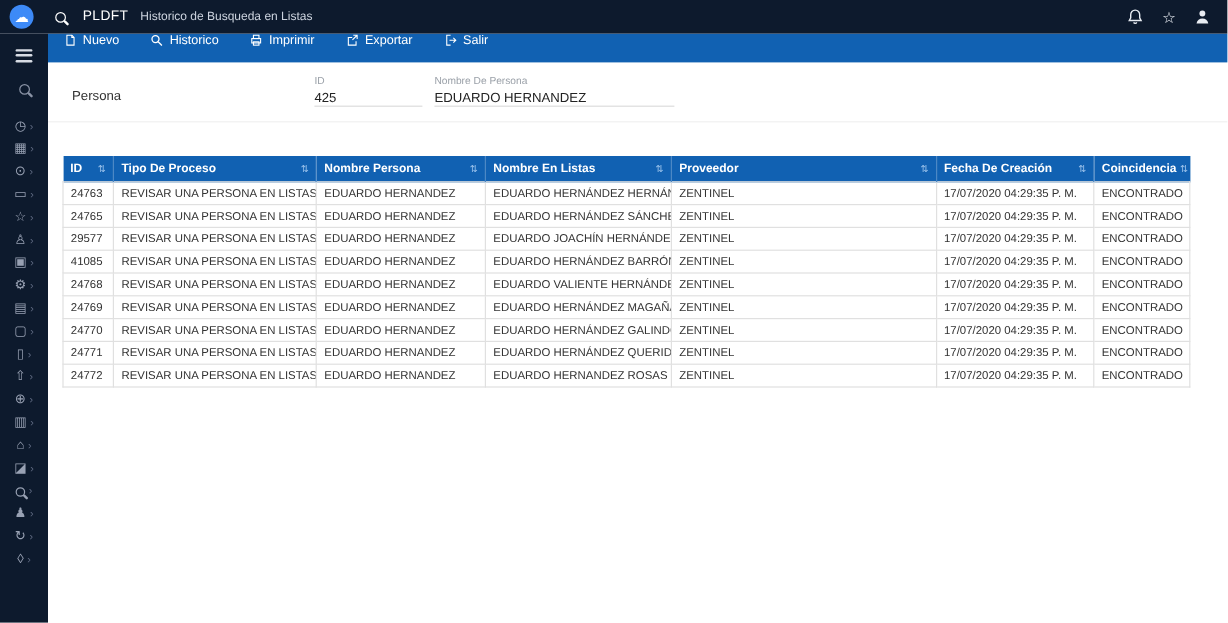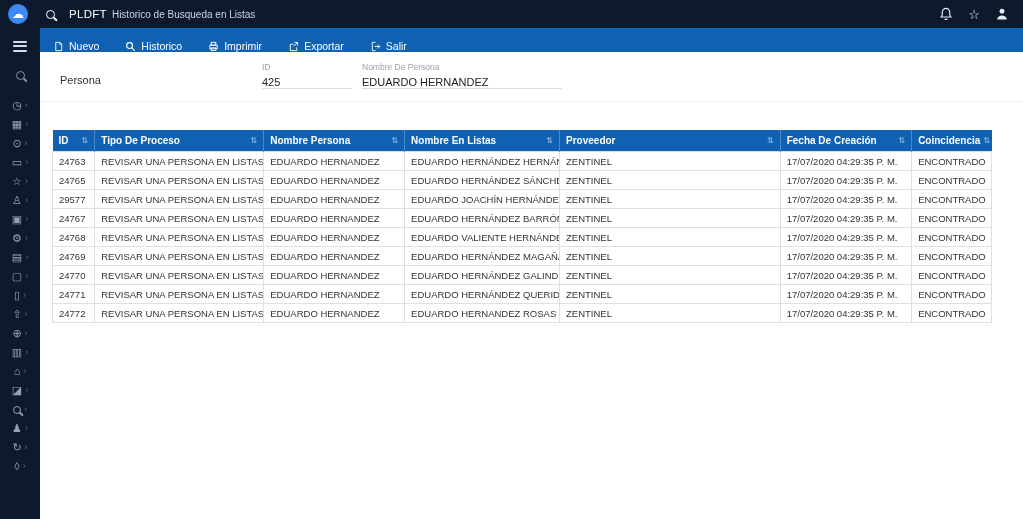--- a/index.html
+++ b/index.html
@@ -5,21 +5,21 @@
   *{margin:0;padding:0;box-sizing:border-box}
   body{font-family:"Liberation Sans", sans-serif;background:#fff;width:1023px;height:519px;overflow:hidden}
   .app{position:relative;width:1023px;height:519px;overflow:hidden;background:#fff}
 
   
   .topbar{position:absolute;top:0;left:0;width:1023px;height:28px;background:#0d1a2d;display:flex;align-items:center;color:#fff;z-index:5}
   .logo{width:20px;height:20px;border-radius:50%;background:#3d8af7;display:flex;align-items:center;justify-content:center;margin-left:8px;flex:0 0 auto}
   .logo span{font-size:12px;color:#fff;line-height:1}
   .tb-search{margin-left:18px;color:#fff;display:flex;align-items:center;cursor:pointer}
   .brand{margin-left:14px;font-size:11.5px;font-weight:normal;letter-spacing:.3px}
-  .page-title{margin-left:5px;font-size:10px;color:#ccd3de}
+  .page-title{margin-left:10px;font-size:10px;color:#ccd3de}
   .tb-right{margin-left:auto;display:flex;align-items:center;gap:15px;margin-right:14px}
   .tb-right .ticon{width:14px;height:14px;color:#e8ecf2;cursor:pointer;display:flex;align-items:center;justify-content:center}
   .tb-right .star{font-size:13px;color:#e8ecf2;cursor:pointer;line-height:1}
   .ticon svg{width:14px;height:14px}
 
   
   .mag{position:relative;width:9px;height:9px;border:1.5px solid currentColor;border-radius:50%;display:inline-block}
   .mag::after{content:"";position:absolute;width:4.5px;height:1.5px;background:currentColor;transform:rotate(45deg);right:-3.8px;bottom:-1.5px;border-radius:1px}
 
   
@@ -28,21 +28,21 @@
   .burger i{display:block;width:14px;height:2px;background:#d7dce4;margin:2.5px 0;border-radius:1px}
   .side-search{margin-top:12px;color:#8a93a5;cursor:pointer}
   .side-items{margin-top:12px;display:flex;flex-direction:column;width:100%}
   .side-item{height:19px;display:flex;align-items:center;justify-content:center;gap:3px;cursor:pointer;color:#98a1b3}
   .side-item .sg{font-size:11px;line-height:1}
   .side-item .mag{width:8px;height:8px;border-width:1.3px}
   .side-item .chev{font-size:9px;color:#5e6980;line-height:1}
 
   
   .toolbar{position:absolute;top:28px;left:40px;width:983px;height:24px;background:#1161b2;display:flex;align-items:center;color:#fff;z-index:3}
-  .tb-btn{display:flex;align-items:flex-end;gap:5px;padding:0 13px;height:100%;font-size:10.5px;cursor:pointer}
+  .tb-btn{display:flex;align-items:flex-start;gap:5px;padding:0 13px;height:100%;font-size:10.5px;cursor:pointer}
   .tb-btn .ic{display:flex;align-items:center}
   .tb-btn svg{width:11px;height:11px}
 
   
   .main{position:absolute;top:52px;left:40px;width:983px;height:467px;background:#fff}
   .form-row{display:flex;align-items:flex-end;padding:10px 31px 12px 20px;border-bottom:1px solid #f0f0f0}
   .persona{width:202px;font-size:11px;color:#333;padding-bottom:3px}
   .field{display:flex;flex-direction:column}
   .field label{font-size:8.5px;color:#9aa0a8;margin-bottom:4px}
   .fval{font-size:11px;color:#222;border-bottom:1px solid #ddd;padding-bottom:0;white-space:nowrap}
@@ -318,21 +318,21 @@
             <tr>
               <td>29577</td>
               <td>REVISAR UNA PERSONA EN LISTAS</td>
               <td>EDUARDO HERNANDEZ</td>
               <td>EDUARDO JOACHÍN HERNÁNDEZ</td>
               <td>ZENTINEL</td>
               <td>17/07/2020 04:29:35 P. M.</td>
               <td>ENCONTRADO</td>
             </tr>
             <tr>
-              <td>24767</td>
+              <td>41085</td>
               <td>REVISAR UNA PERSONA EN LISTAS</td>
               <td>EDUARDO HERNANDEZ</td>
               <td>EDUARDO HERNÁNDEZ BARRÓN</td>
               <td>ZENTINEL</td>
               <td>17/07/2020 04:29:35 P. M.</td>
               <td>ENCONTRADO</td>
             </tr>
             <tr>
               <td>24768</td>
               <td>REVISAR UNA PERSONA EN LISTAS</td>

